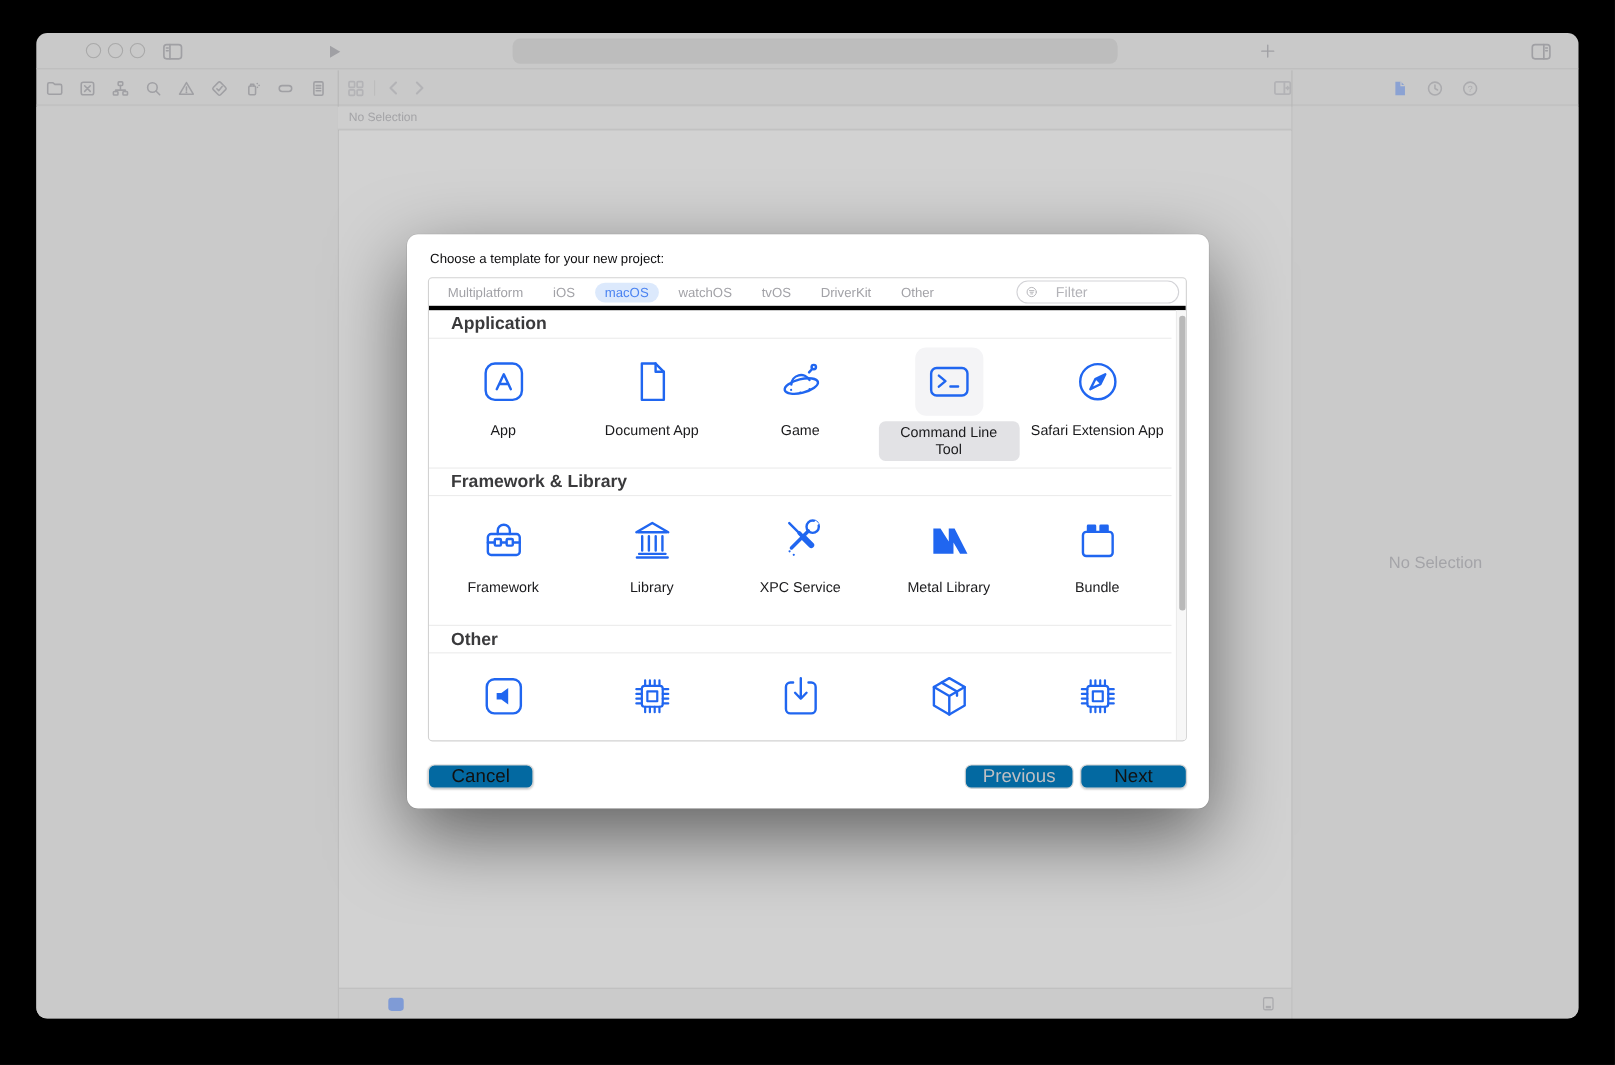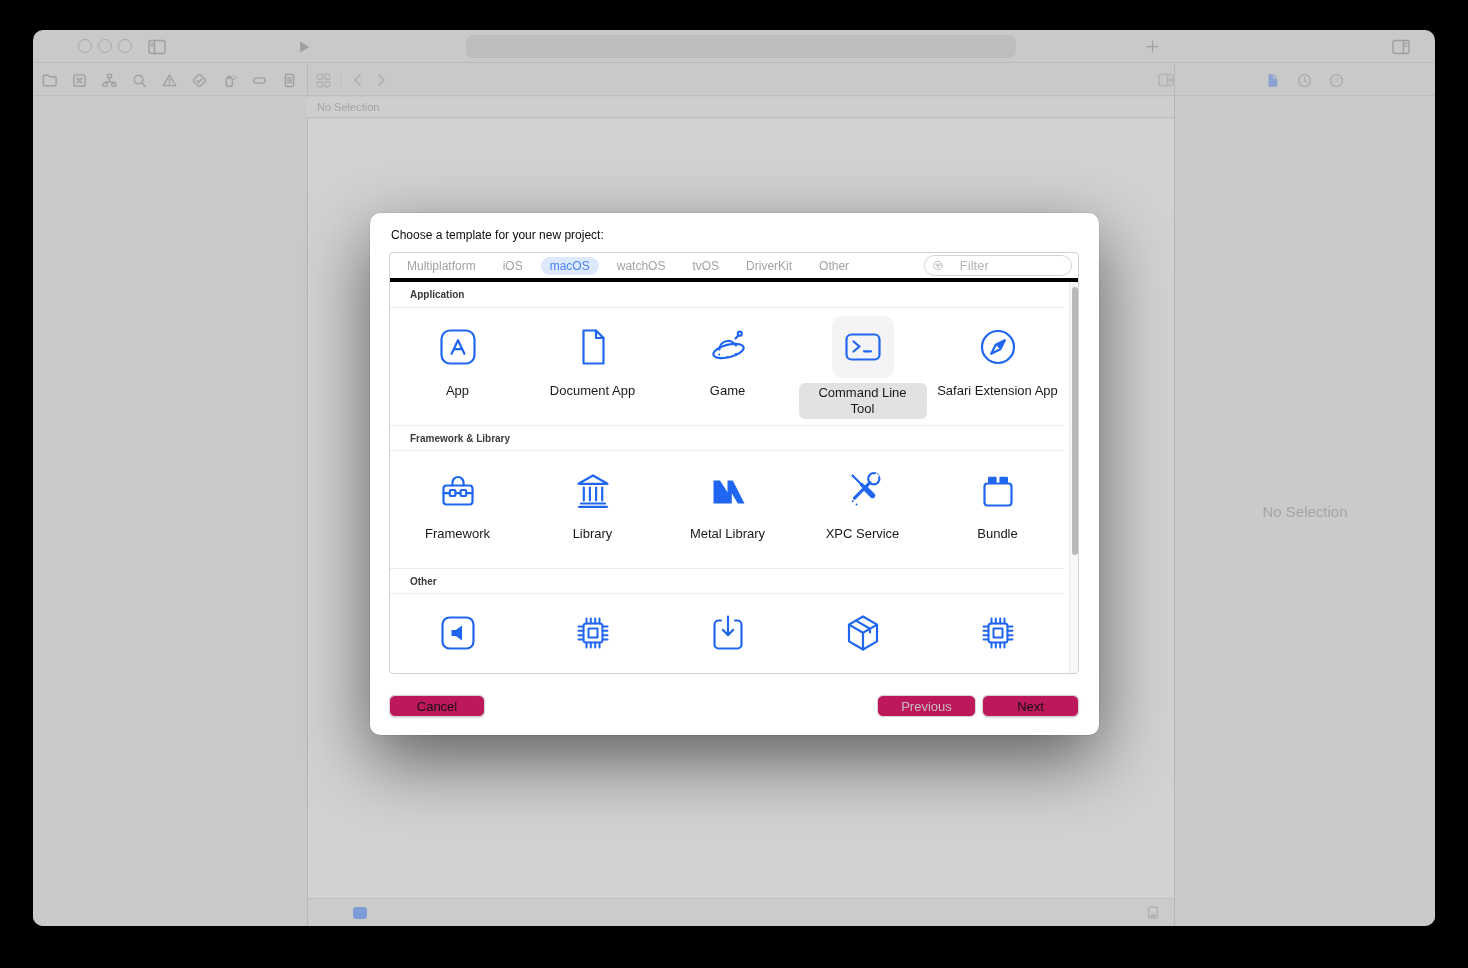--- a/index.html
+++ b/index.html
@@ -37,36 +37,36 @@
     border-radius:4px; background:#fff; overflow:hidden; display:flex; flex-direction:column; }
   .tabrow { height:29px; flex:0 0 29px; display:flex; align-items:center; padding:0 6px 0 17px;
     border-bottom:4px solid #000000; font-size:12px; }
   .tab { color:#a2a2a7; margin-right:27px; }
   .tab.sel { background:#dce9fc; color:#4b83f1; padding:2px 9px; border-radius:10px; margin-left:-9px; margin-right:18px; }
   .filterbox { margin-left:auto; width:148px; height:21px; border:1px solid #d3d3d7; border-radius:11px;
     display:flex; align-items:center; padding:0 7px; gap:16px; background:#fff; }
   .filterbox input { border:none; outline:none; width:100%; font-size:13px; color:#333; background:transparent; font-family:inherit; }
   .filterbox input::placeholder { color:#b3b3b8; }
   .list { position:relative; flex:1; overflow:hidden; }
-  .sec-h { height:26px; line-height:26px; padding-left:20px; font-size:10px; font-weight:bold; color:#3a3a3c;
+  .sec-h { height:26px; line-height:26px; padding-left:20px; font-size:16px; font-weight:bold; color:#3a3a3c;
     border-bottom:1px solid #ececec; margin-right:13px; }
   .sec-h.bt { border-top:1px solid #ececec; }
   .sec-items { height:117px; display:grid; grid-template-columns:repeat(5,1fr); margin-right:13px; }
   .sec-items.cut { height:77px; overflow:hidden; }
   .tmpl { display:flex; flex-direction:column; align-items:center; padding-top:8px; }
   .ticon { width:62px; height:62px; border-radius:10px; display:flex; align-items:center; justify-content:center; }
   .tmpl.sel .ticon { background:#f4f4f6; }
   .tlabel { margin-top:5px; font-size:13px; color:#1a1a1c; text-align:center; line-height:1.22; max-width:128px; }
   .tmpl.sel .tlabel { background:#e2e2e5; border-radius:6px; padding:2px 11px; }
   .bstroke { stroke:#2066f0; fill:none; stroke-width:2.2; stroke-linecap:round; stroke-linejoin:round; }
   .bfill { fill:#2066f0; stroke:none; }
   .sbar { position:absolute; top:0; right:0; bottom:0; width:9px; background:#f7f7f7; border-left:1px solid #ececec; }
   .sthumb { position:absolute; top:5px; left:1.5px; width:6px; height:268px; border-radius:3px; background:#b9b9b9; }
-  .btn { position:absolute; top:482px; height:22px; border-radius:6px; background:#be185d; border:1px solid #d4d4d4;
-    font-size:13px; color:#111; display:flex; align-items:center; justify-content:center;
+  .btn { position:absolute; top:482px; height:22px; border-radius:6px; background:#0369a1; border:1px solid #d4d4d4;
+    font-size:17px; color:#111; display:flex; align-items:center; justify-content:center;
     box-shadow:0 .5px 1.5px rgba(0,0,0,.15); cursor:default; }
   .btn.disabled { color:#bfbfc3; box-shadow:none;text-align:center; }
 </style>
 </head>
 <body>
 
 <div id="window">
   <div class="titlebar">
     <div class="tlight" style="left:45px"></div>
     <div class="tlight" style="left:65px"></div>
@@ -341,43 +341,43 @@
                   <path d="M12.8 19.5v13M18.9 19.5v13M25.1 19.5v13M31.2 19.5v13"></path>
                   <path d="M10 35.5h24M8 38.8h28"></path>
                 </g>
               </svg>
             </div>
           <div class="tlabel">Library</div>
         </div>
         <div class="tmpl">
           <div class="ticon">
               <svg width="44" height="44" viewBox="0 0 44 44">
-                <path class="bfill" d="M7.5 35.5V12.5H14l7.5 11.7V12.5h5.3L38.5 35.5h-6.7l-6-10.3v10.3Z"></path>
-              </svg>
-            </div>
-          <div class="tlabel">Metal Library</div>
-        </div>
-        <div class="tmpl">
-          <div class="ticon">
-              <svg width="44" height="44" viewBox="0 0 44 44">
                 <g class="bstroke">
                   <circle cx="32.8" cy="10.8" r="5.6"></circle>
                 </g>
                 <path d="M37 6.6 32.8 10.8" stroke="#fff" stroke-width="4.2" stroke-linecap="butt"></path>
                 <g class="bstroke">
                   <path d="M28.9 14.7 13.5 30.1" style="stroke-width:3.2"></path>
                   <path d="M11.5 7.5l10 10"></path>
                   <path d="M20.7 16.7l2.4 2.4" style="stroke-width:3.6"></path>
                   <path d="M24.9 20.9l6.6 6.6" style="stroke-width:5.4"></path>
                 </g>
                 <circle cx="11.8" cy="33.2" r="1" class="bfill"></circle>
                 <circle cx="15.6" cy="36.4" r="1" class="bfill"></circle>
               </svg>
             </div>
           <div class="tlabel">XPC Service</div>
+        </div>
+        <div class="tmpl">
+          <div class="ticon">
+              <svg width="44" height="44" viewBox="0 0 44 44">
+                <path class="bfill" d="M7.5 35.5V12.5H14l7.5 11.7V12.5h5.3L38.5 35.5h-6.7l-6-10.3v10.3Z"></path>
+              </svg>
+            </div>
+          <div class="tlabel">Metal Library</div>
         </div>
         <div class="tmpl">
           <div class="ticon">
               <svg width="44" height="44" viewBox="0 0 44 44">
                 <g class="bstroke">
                   <rect x="8.5" y="15.5" width="27" height="22" rx="3"></rect>
                 </g>
                 <rect x="12" y="8.8" width="8.6" height="6.6" rx="1.3" class="bfill"></rect>
                 <rect x="23.4" y="8.8" width="8.6" height="6.6" rx="1.3" class="bfill"></rect>
               </svg>

